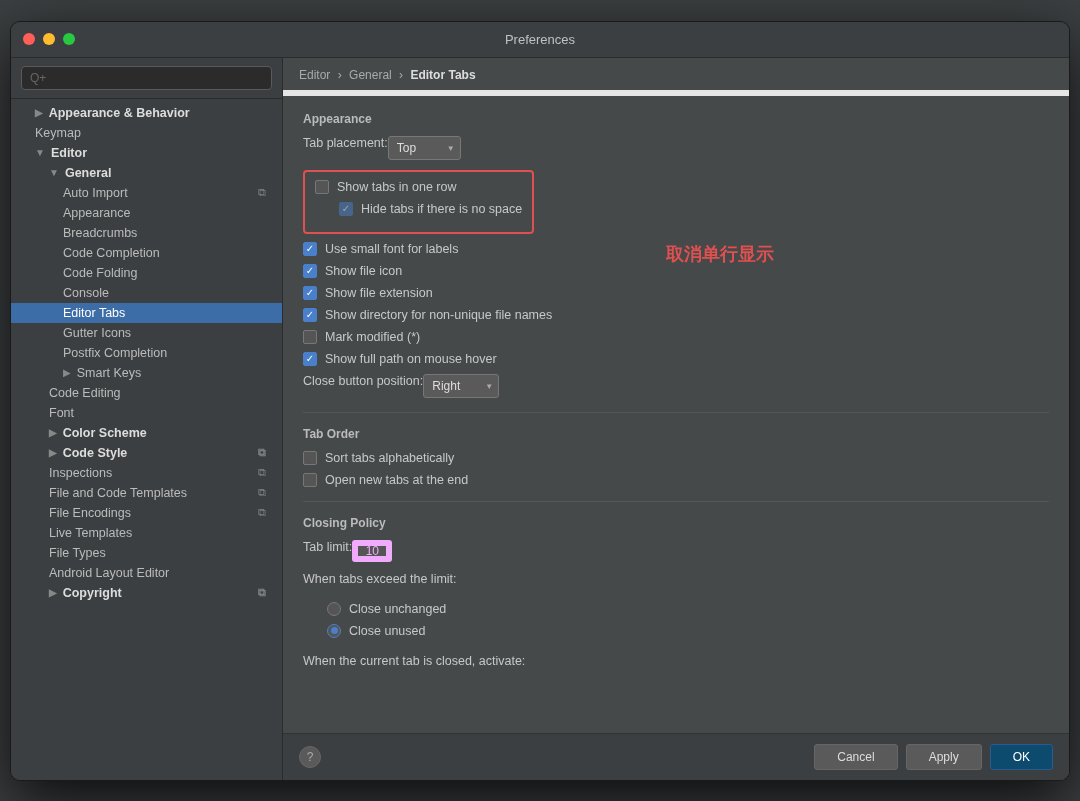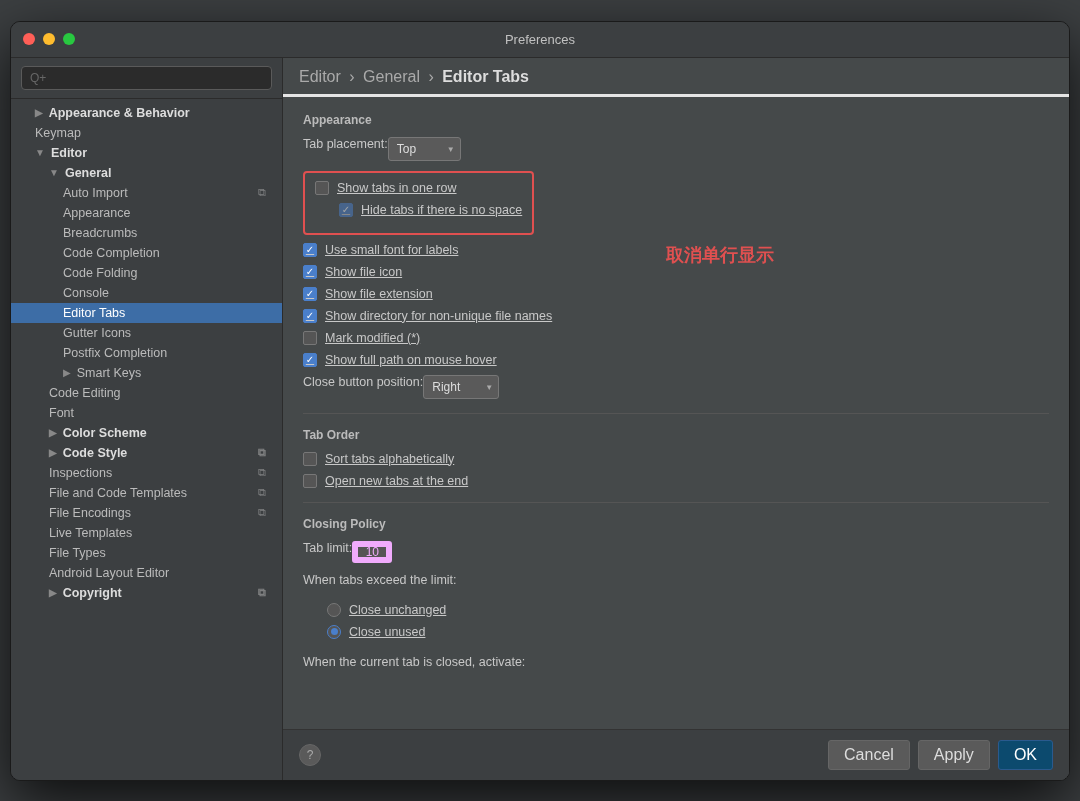--- a/index.html
+++ b/index.html
@@ -122,23 +122,23 @@
     }
     .main-panel {
       flex: 1;
       background: #45494a;
       display: flex;
       flex-direction: column;
       overflow: hidden;
     }
     .breadcrumb {
       padding: 10px 16px 8px;
-      font-size: 16px;
+      font-size: 12px;
       color: #aaa;
-      border-bottom: 3px solid #e5e5e5;
+      border-bottom: 6px solid #e5e5e5;
       flex-shrink: 0;
     }
     .breadcrumb span.sep { margin: 0 4px; }
     .breadcrumb span.bold { font-weight: 600; color: #ddd; }
     .settings-content {
       flex: 1;
       overflow-y: auto;
       padding: 12px 20px;
     }
     .settings-content::-webkit-scrollbar { width: 8px; }
@@ -158,21 +158,21 @@
     }
     .setting-row {
       display: flex;
       align-items: center;
       margin-bottom: 8px;
       font-size: 12.5px;
       color: #c8c8c8;
       gap: 8px;
     }
     .setting-row.indented { margin-left: 24px; }
-    .setting-row label { display: flex; align-items: flex-start; gap: 8px; cursor: pointer; text-decoration: underline; }
+    .setting-row label { display: flex; align-items: flex-start; gap: 8px; cursor: pointer; }
     .cb {
       width: 14px;
       height: 14px;
       background: #555;
       border: 1px solid #777;
       border-radius: 2px;
       display: inline-flex;
       align-items: center;
       justify-content: center;
       flex-shrink: 0;
@@ -283,23 +283,23 @@
       display: flex;
       justify-content: flex-end;
       align-items: center;
       padding: 10px 16px;
       gap: 8px;
       border-top: 1px solid #333;
       background: #3c3f41;
       flex-shrink: 0;
     }
     .btn {
-      padding: 5px 15px;
+      padding: 5px 22px;
       border-radius: 3px;
-      font-size: 16px;
+      font-size: 12px;
       cursor: pointer;
       border: 1px solid transparent;
     }
     .btn-cancel {
       background: #5a5a5a;
       color: #ddd;
       border-color: #666;
     }
     .btn-apply {
       background: #5a5a5a;

